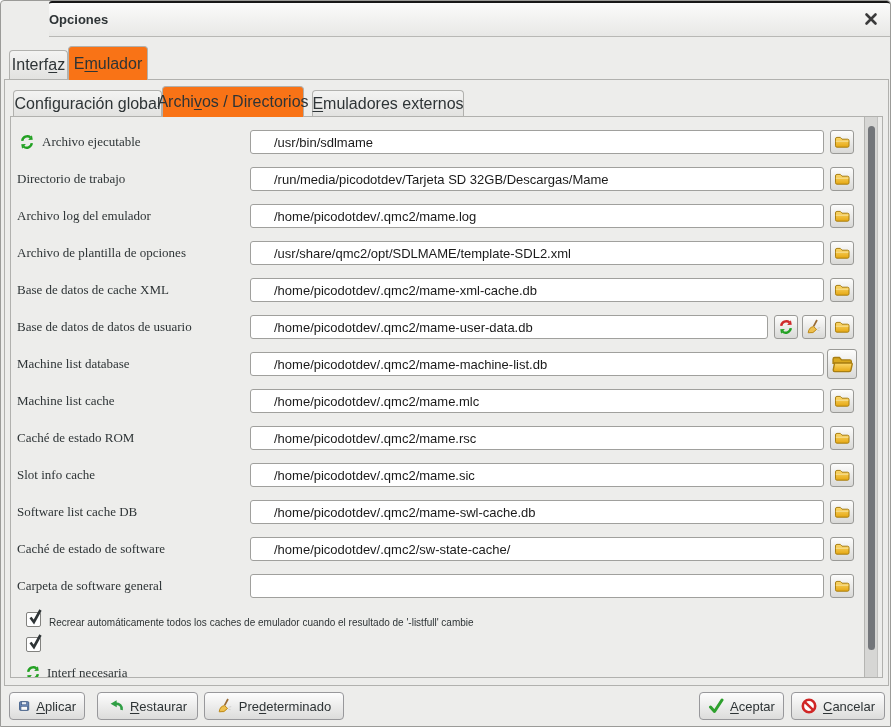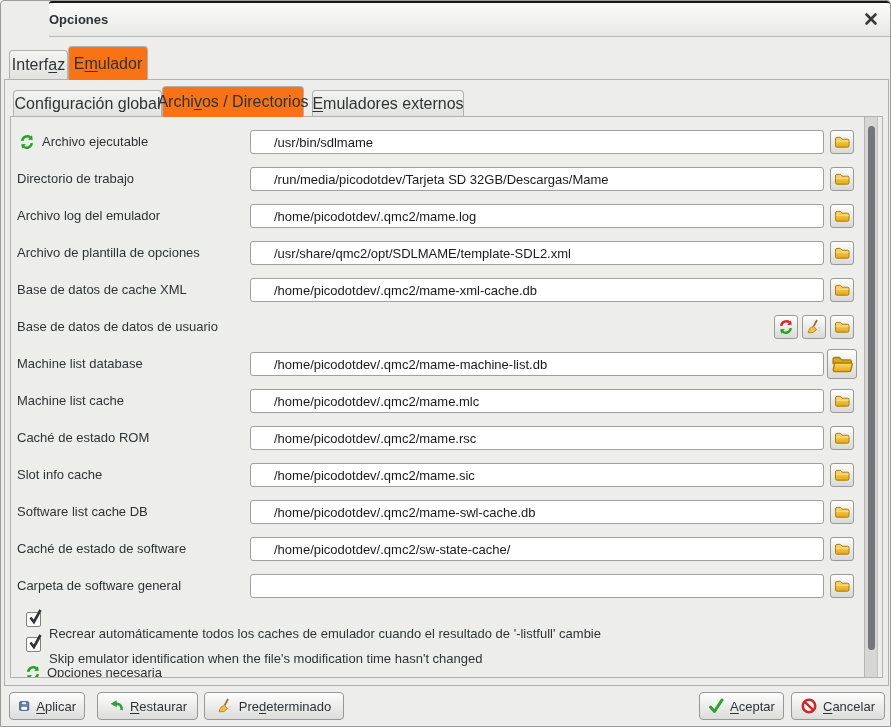--- a/index.html
+++ b/index.html
@@ -15,33 +15,33 @@
   .tab{position:absolute;box-sizing:border-box;border:1px solid #b1b1ae;border-bottom:none;
     border-radius:4px 4px 0 0;font-size:16px;display:flex;align-items:center;justify-content:center;
     background:linear-gradient(#f3f3f2,#e2e2e0);color:#2e3436;white-space:nowrap;z-index:3;cursor:pointer;}
   .tab.active{background:#f97316;z-index:4;}
   .mn{text-decoration:underline;text-underline-offset:2px;}
   .outer-pane{position:absolute;left:3px;top:78px;width:885px;height:607px;box-sizing:border-box;
     border:1px solid #b1b1ae;background:#ededeb;z-index:1;}
   .inner-pane{position:absolute;left:9px;top:115px;width:873px;height:562px;box-sizing:border-box;
     border:1px solid #b1b1ae;background:#ededeb;overflow:hidden;z-index:2;}
   .frow{position:absolute;left:0;right:0;height:24px;}
-  .flabel{position:absolute;left:6px;top:0;line-height:24px;font-size:13px;color:#2e3436;white-space:nowrap;}
+  .flabel{position:absolute;left:6px;top:0;line-height:24px;font-size:13px;color:#2e3436;white-space:nowrap;font-family:Liberation Serif, serif;}
   .tinput{position:absolute;top:0;height:24px;box-sizing:border-box;border:1px solid #a0a09d;border-radius:3px;
     background:#fff;font:13px "Liberation Sans",sans-serif;padding:0 23px;color:#1a1a1a;outline:none;}
   .ibtn{position:absolute;top:0;width:24px;height:24px;box-sizing:border-box;border:1px solid #9a9a97;
     border-radius:3px;background:linear-gradient(#fdfdfc,#d9d9d7);display:flex;align-items:center;
     justify-content:center;padding:0;cursor:pointer;}
   .ic16{width:16px;height:16px;display:block;}
   .rowicon{position:absolute;}
   .cbrow{position:absolute;left:0;right:0;height:18px;}
   .cbox{position:absolute;left:15px;top:1px;width:15px;height:15px;box-sizing:border-box;
     border:1px solid #82827f;border-radius:2px;background:#fff;cursor:pointer;}
   .checkmark{position:absolute;left:1px;top:-5px;width:14px;height:17px;overflow:visible;}
-  .cblabel{position:absolute;left:38px;top:15px;line-height:16px;font-size:13px;white-space:nowrap;text-align:center;}
+  .cblabel{position:absolute;left:38px;top:4px;line-height:16px;font-size:10px;white-space:nowrap;text-align:center;}
   .scroll-track{position:absolute;left:853px;top:0;width:14px;height:560px;box-sizing:border-box;
     background:#d6d6d4;border-left:1px solid #b5b5b2;border-right:1px solid #c2c2c0;}
   .scroll-thumb{position:absolute;left:3px;top:9px;width:7px;height:524px;background:#73767a;border-radius:4px;cursor:grab;}
   .btn{position:absolute;top:691px;height:28px;box-sizing:border-box;border:1px solid #98989b;border-radius:4px;
     background:linear-gradient(#fdfdfd,#dcdcdb);font:13px "Liberation Sans",sans-serif;color:#2e3436;
     display:flex;align-items:center;justify-content:center;gap:6px;padding:0 8px;cursor:pointer;white-space:nowrap;}
 </style>
 </head>
 <body>
 
@@ -178,20 +178,21 @@
       <input class="tinput" style="left: 239px; width: 574px;" value="/home/picodotdev/.qmc2/mame-xml-cache.db">
       <button class="ibtn" style="left:819px">
           <svg class="ic16">
             <use href="#i-folder"></use>
           </svg>
         </button>
     </div>
 
     <div class="frow" style="top:198px">
       <span class="flabel">Base de datos de datos de usuario</span>
+      <input class="tinput" style="left: 239px; width: 518px;" value="/home/picodotdev/.qmc2/mame-user-data.db">
       <button class="ibtn" style="left:763px">
           <svg class="ic16">
             <use href="#i-sync"></use>
           </svg>
         </button>
       <button class="ibtn" style="left:791px">
           <svg class="ic16">
             <use href="#i-broom"></use>
           </svg>
         </button>
@@ -280,28 +281,27 @@
       </span>
       <span class="cblabel">Recrear automáticamente todos los caches de emulador cuando el resultado de '-listfull' cambie</span>
     </div>
 
     <div class="cbrow" style="top:519px">
       <span class="cbox">
         <svg class="checkmark" viewBox="0 0 14 17">
             <path d="M2.5 9.5 l3.4 4.5 L12.5 2" fill="none" stroke="#2e3436" stroke-width="2.6"></path>
           </svg>
       </span>
-      <span class="cblabel">Skip emulator identification when the file's modification time hasn't changed</span>
     </div>
 
     <div class="frow" style="top:546px">
       <svg class="ic16 rowicon" style="left:14px;top:2px">
           <use href="#i-reload"></use>
         </svg>
-      <span class="flabel" style="left:36px;line-height:20px">Opciones necesaria</span>
+      <span class="flabel" style="left:36px;line-height:20px">Interf necesaria</span>
     </div>
 
     <div class="scroll-track">
       <div class="scroll-thumb"></div>
     </div>
 
   </div>
 
   <button class="btn" style="left:8px;width:76px">
     <svg class="ic16">

